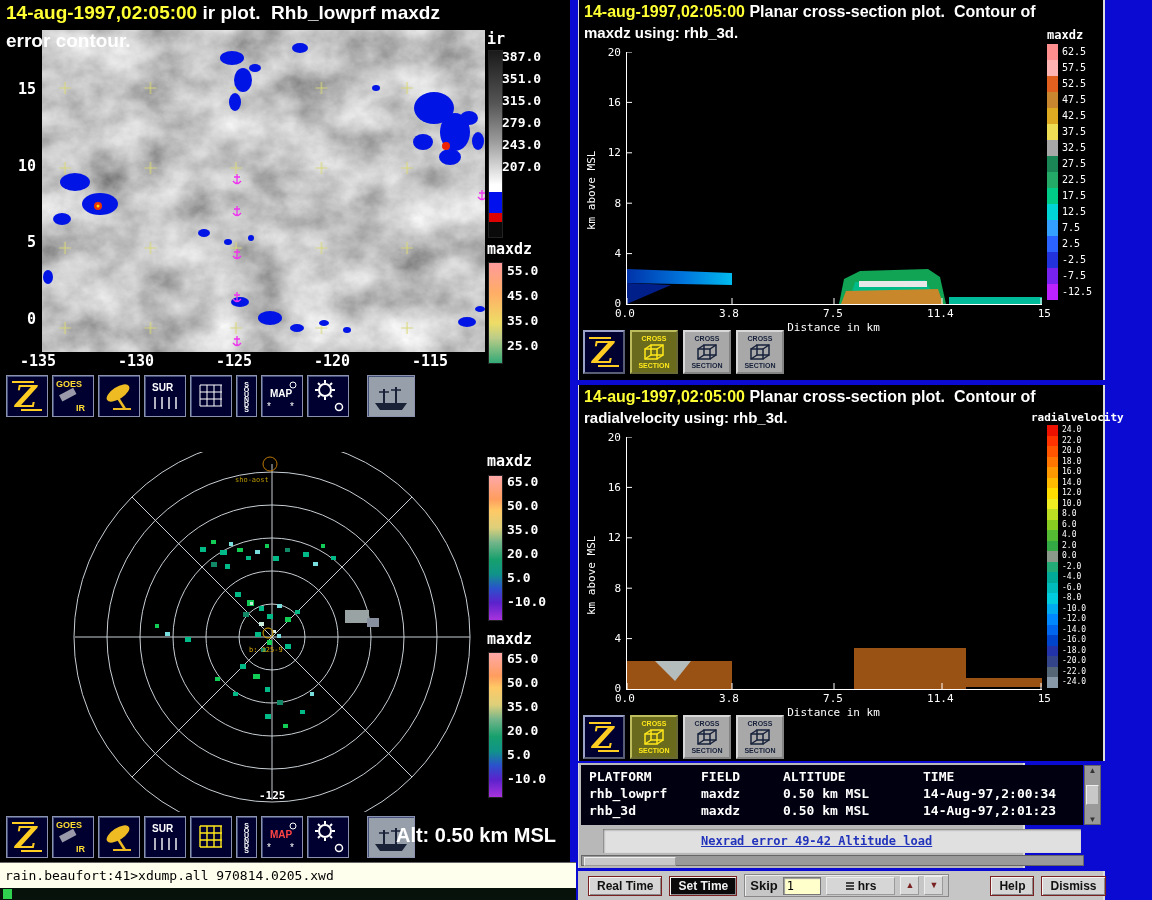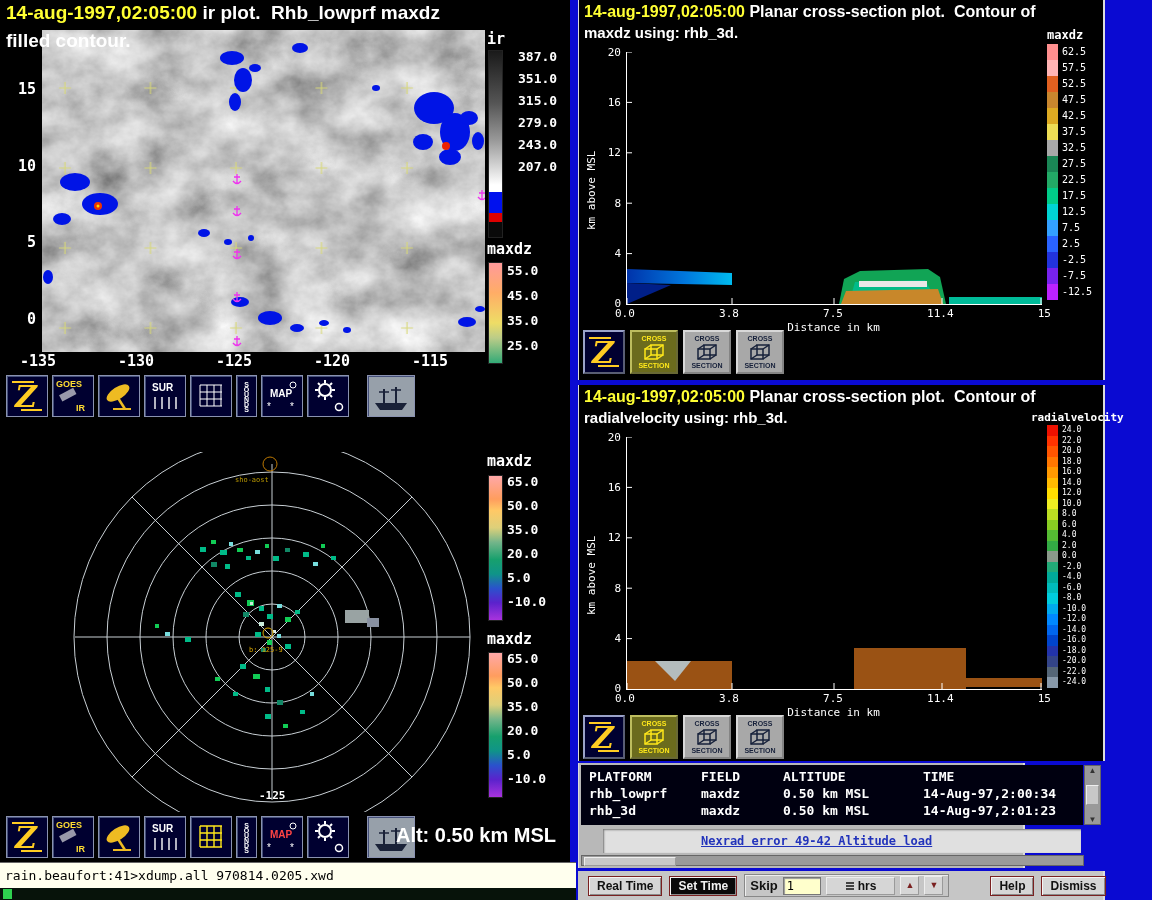--- a/index.html
+++ b/index.html
@@ -86,21 +86,21 @@
   .hrsbtn{display:flex;align-items:center;gap:3px;background:#d6d6d6;border:1px outset #eee;padding:1px 18px;font-weight:bold;font-size:12px;color:#111;}
 </style>
 </head>
 <body>
 
 <div id="screen">
 
   <div id="lpane">
 
     <div class="ptitle" style="left:6px;top:2px;"><span class="time">14-aug-1997,02:05:00</span><span class="rest"> ir plot.  Rhb_lowprf maxdz</span></div>
-    <div class="psub" style="left:6px;top:30px;">filled contour.</div>
+    <div class="psub" style="left:6px;top:30px;">error contour.</div>
 
     <svg width="443" height="322" style="position:absolute;left:42px;top:30px;background:#707070;">
       <defs>
         <filter id="irnoise" x="0" y="0" width="100%" height="100%">
           <feTurbulence type="fractalNoise" baseFrequency="0.02 0.026" numOctaves="5" seed="8" stitchTiles="stitch"></feTurbulence>
           <feColorMatrix type="matrix" values="0.9 0 0 0 0.12  0.9 0 0 0 0.12  0.9 0 0 0 0.12  0 0 0 0 1"></feColorMatrix>
         </filter>
         <pattern id="pluses" width="85.5" height="80" patternUnits="userSpaceOnUse">
           <path d="M17,58 h12 M23,52 v12" stroke="#d8d876" stroke-width="1.2"></path>
         </pattern>
@@ -162,21 +162,21 @@
     <div class="hticks" style="left:20px;top:352px;width:428px;">
         <span class="tick">-135</span>
         <span class="tick">-130</span>
         <span class="tick">-125</span>
         <span class="tick">-120</span>
         <span class="tick">-115</span>
       </div>
 
     <div class="cbar-label" style="left:487px;top:30px;">ir</div>
     <div class="cbar-strip cbar-ir-grad" style="left:488px;top:50px;height:186px;"></div>
-    <div class="rowticks h22" style="left:518px;top:47px;">
+    <div class="rowticks h22" style="left:502px;top:47px;">
         <span class="tick" style="font-size:13px;">387.0</span>
         <span class="tick" style="font-size:13px;">351.0</span>
         <span class="tick" style="font-size:13px;">315.0</span>
         <span class="tick" style="font-size:13px;">279.0</span>
         <span class="tick" style="font-size:13px;">243.0</span>
         <span class="tick" style="font-size:13px;">207.0</span>
       </div>
 
     <div class="cbar-label" style="left:487px;top:240px;">maxdz</div>
     <div class="cbar-strip cbar-mzsmall-grad" style="left:488px;top:262px;height:100px;"></div>

